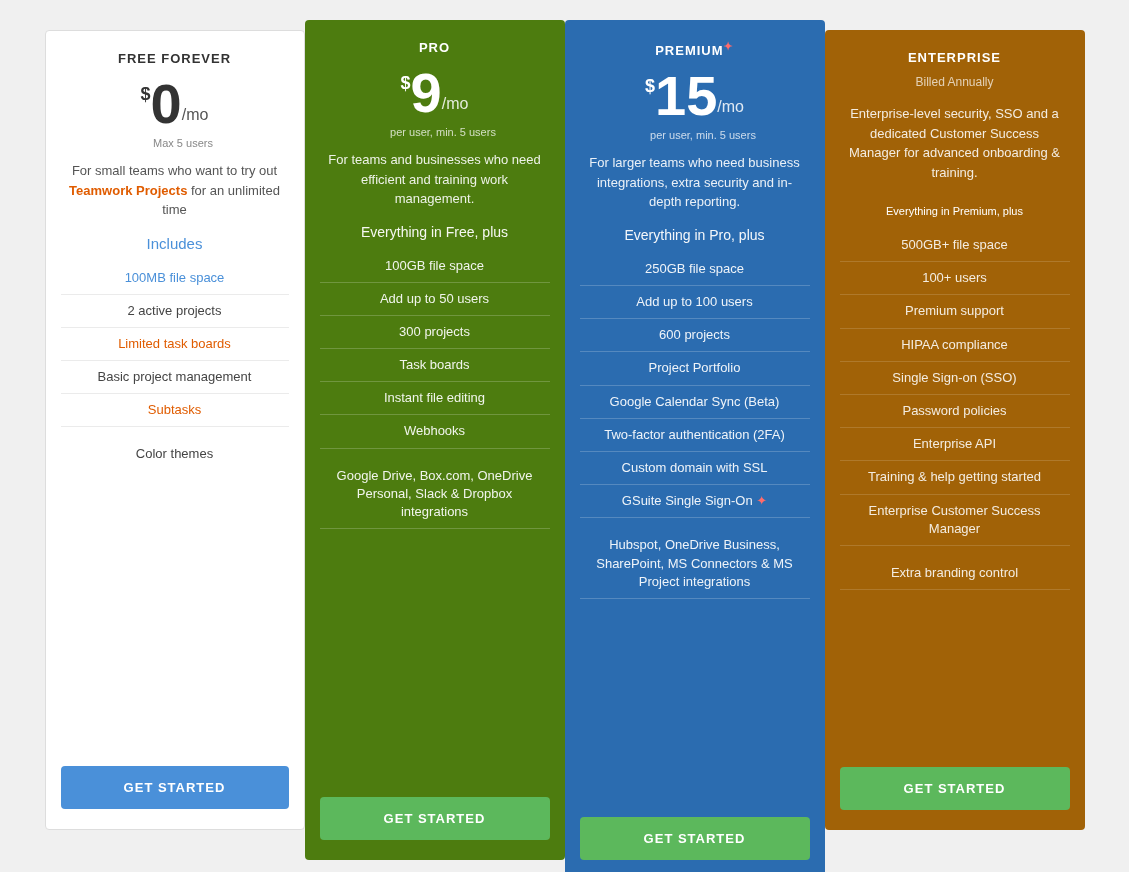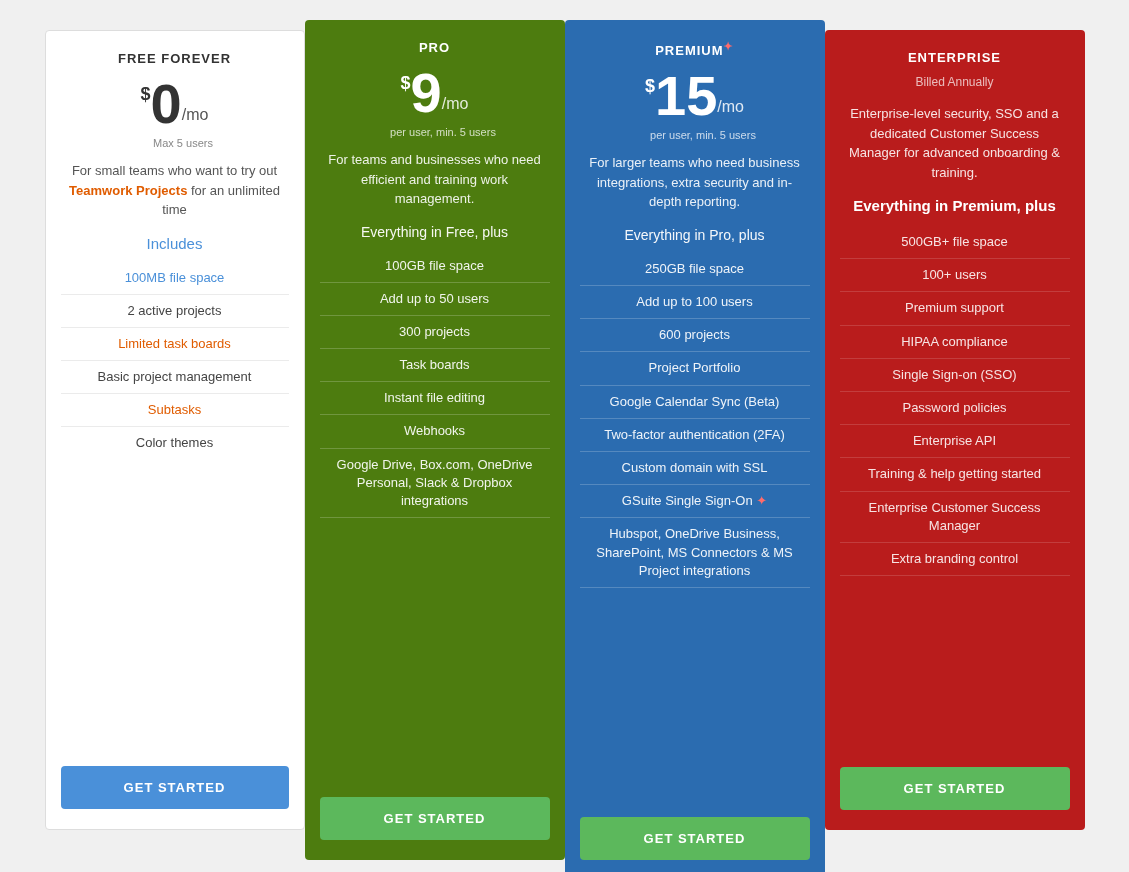--- a/index.html
+++ b/index.html
@@ -41,21 +41,21 @@
       background: #4d7c0f;
       color: white;
       min-height: 840px;
     }
     .plan-card.premium {
       background: #2b6cb0;
       color: white;
       min-height: 860px;
     }
     .plan-card.enterprise {
-      background: #b91c1c;
+      background: #a16207;
       color: white;
       margin-top: 10px;
       min-height: 800px;
     }
     .plan-name {
       font-size: 13px;
       font-weight: bold;
       letter-spacing: 1px;
       text-align: center;
       margin-bottom: 10px;
@@ -135,21 +135,21 @@
       font-size: 13px;
       text-align: center;
       padding: 7px 5px;
       border-bottom: 1px solid rgba(0,0,0,0.08);
       color: #444;
       line-height: 1.4;
     }
     .plan-card.pro .feature-list li,
     .plan-card.premium .feature-list li { color: rgba(255,255,255,0.92); border-bottom: 1px solid rgba(255,255,255,0.2); }
     .plan-card.enterprise .feature-list li { color: rgba(255,255,255,0.88); border-bottom: 1px solid rgba(255,255,255,0.15); }
-    .feature-list li:last-child { border-bottom: none; }
+    .feature-list li:last-child { border-bottom: none; margin-top: 11px; }
     .feature-list li.orange { color: #e05c00; }
     .feature-list li.blue { color: #4a90d9; }
     .cta-button {
       display: block;
       width: 100%;
       padding: 14px 10px;
       font-size: 13px;
       font-weight: bold;
       letter-spacing: 1px;
       border: none;
@@ -182,25 +182,26 @@
     }
     .enterprise-desc {
       font-size: 13px;
       color: rgba(255,255,255,0.88);
       text-align: center;
       line-height: 1.5;
       margin-bottom: 15px;
       padding: 0 5px;
     }
     .everything-plus {
-      font-size: 15px;
+      font-size: 11px;
       color: white;
       text-align: center;
       margin-bottom: 12px;
-      font-weight: bold;
+      font-weight: normal;
+      margin-top: 8px;
     }
     .premium-badge {
       color: #ff6b6b;
       font-size: 11px;
       vertical-align: super;
     }
     .spacer { flex: 1; }
   </style>
 </head>
 <body>

